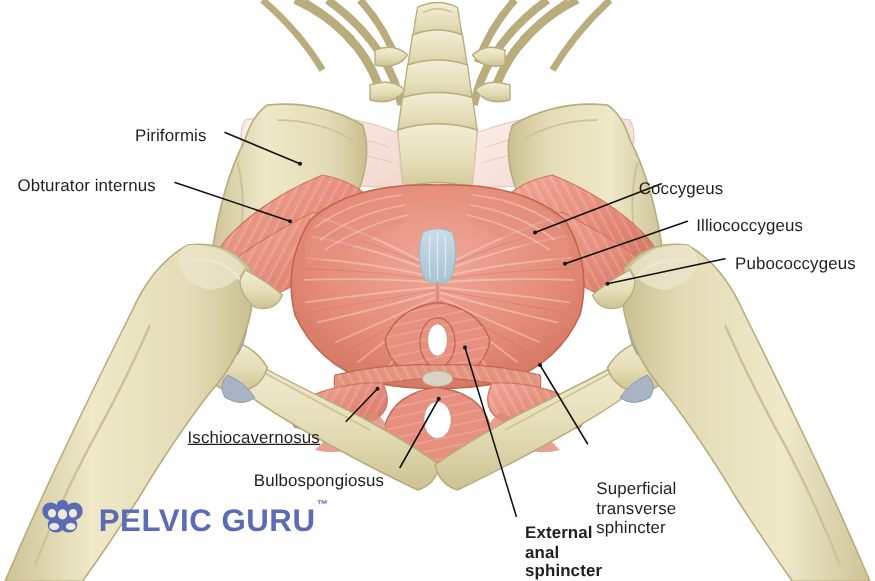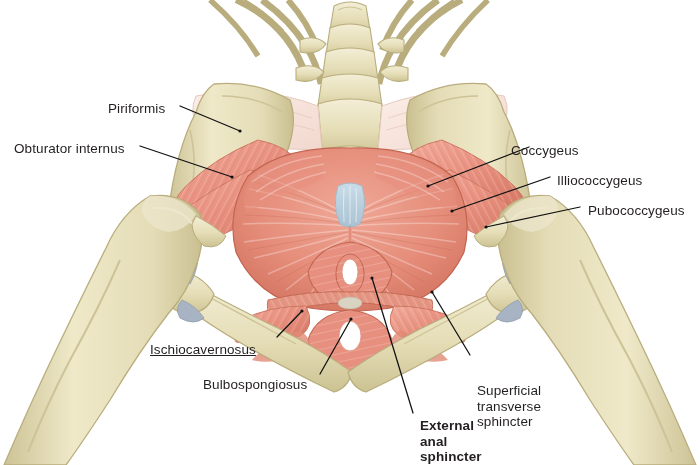--- a/index.html
+++ b/index.html
@@ -371,14 +371,40 @@
       <div class="lbl" style="left: 14px; top: 141px;"><div>Obturator internus</div></div>
       <div class="lbl" style="left: 511px; top: 143px;"><div>Coccygeus</div></div>
       <div class="lbl" style="left: 557px; top: 173px;"><div>Illiococcygeus</div></div>
       <div class="lbl" style="left: 588px; top: 203px;"><div>Pubococcygeus</div></div>
       <div class="lbl" style="left: 150px; top: 342px; text-decoration: underline;"><div>Ischiocavernosus</div></div>
       <div class="lbl" style="left: 203px; top: 377px;"><div>Bulbospongiosus</div></div>
       <div class="lbl" style="left: 477px; top: 360px; margin-top: 23px;"><div>Superficial</div><div>transverse</div><div>sphincter</div></div>
       <div class="lbl" style="left: 420px; top: 418px; font-weight: bold;"><div>External</div><div>anal</div><div>sphincter</div></div>
     </div>
 
+  <div id="logo">
+    <svg class="mark" viewBox="0 0 40 38">
+      <g fill="#5b6cb5">
+        <path d="M20 2c2.6 0 4.3 1.6 4.6 3.9 1.3-1.3 3-2 4.9-2 3.9 0 6.6 2.9 6.6 6.9
+                 0 3.7-2.3 6.4-5.7 7.2.9 1 1.4 2.3 1.4 3.8 0 3.6-2.9 6.2-6.9 6.2
+                 -2.1 0-3.8-.7-4.9-2-1.1 1.3-2.8 2-4.9 2-4 0-6.9-2.6-6.9-6.2
+                 0-1.5.5-2.8 1.4-3.8C6.2 17.2 3.9 14.5 3.9 10.8c0-4 2.7-6.9 6.6-6.9
+                 1.9 0 3.6.7 4.9 2C15.7 3.6 17.4 2 20 2Z"></path>
+      </g>
+      <g fill="#efe9dc">
+        <path d="M20 9.4c2.1 0 3.6 1.7 3.6 4s-1.5 4.1-3.6 4.1-3.6-1.8-3.6-4.1
+                 1.5-4 3.6-4Z"></path>
+        <path d="M11.6 9.1c1.9 0 3.2 1.4 3.2 3.4s-1.3 3.5-3.2 3.5-3.2-1.5-3.2-3.5
+                 1.3-3.4 3.2-3.4Z"></path>
+        <path d="M28.4 9.1c1.9 0 3.2 1.4 3.2 3.4s-1.3 3.5-3.2 3.5-3.2-1.5-3.2-3.5
+                 1.3-3.4 3.2-3.4Z"></path>
+        <path d="M13.4 20.4c2.2 0 3.9 1.1 3.9 2.7s-1.7 2.8-3.9 2.8-3.9-1.2-3.9-2.8
+                 1.7-2.7 3.9-2.7Z"></path>
+        <path d="M26.6 20.4c2.2 0 3.9 1.1 3.9 2.7s-1.7 2.8-3.9 2.8-3.9-1.2-3.9-2.8
+                 1.7-2.7 3.9-2.7Z"></path>
+      </g>
+    </svg>
+    <div class="wordmark">
+      <span>PELVIC GURU</span><span class="tm">™</span>
+    </div>
+  </div>
 
 </div>
 
 </body></html>

